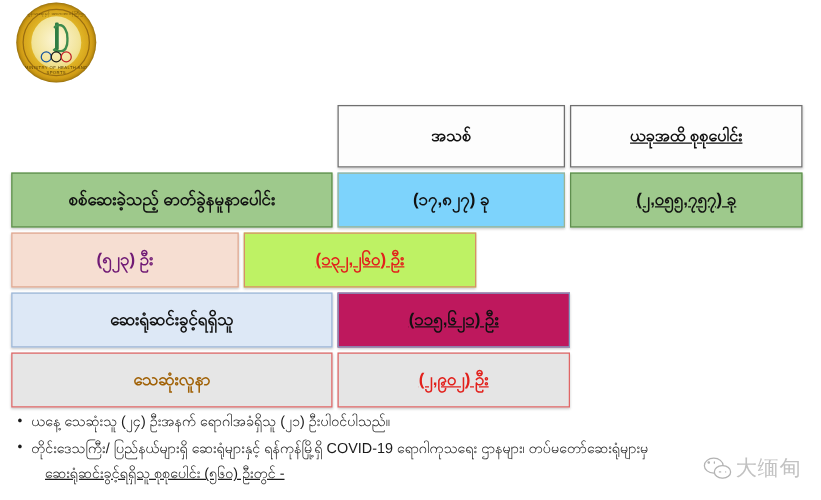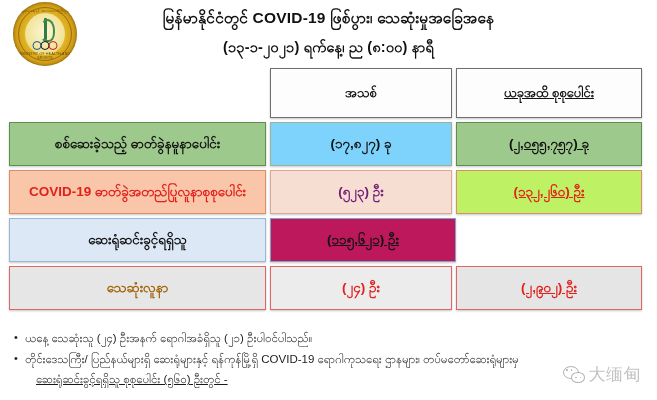--- a/index.html
+++ b/index.html
@@ -114,21 +114,21 @@
     color: #111111;
     line-height: 1.5;
     margin-top: 8px;
     letter-spacing: .2px;
   }
 
   
   .table {
     position: absolute;
     left: 0;
-    top: 66px;
+    top: 82px;
     width: 657px;
   }
   .trow {
     display: flex;
     align-items: stretch;
     gap: 4px;
     padding: 0 9px 4px 9px;
   }
   .cell {
     display: flex;
@@ -272,24 +272,20 @@
     <div class="logo-staff"></div>
     <div class="logo-snake"></div>
     <div class="logo-rings">
       <i></i>
         <i></i>
         <i></i>
     </div>
     <div class="logo-txt-bot">MINISTRY OF HEALTH AND SPORTS</div>
   </div>
 
-  <div class="titles">
-    <div class="title-main">မြန်မာနိုင်ငံတွင် COVID-19 ဖြစ်ပွား၊ သေဆုံးမှုအခြေအနေ</div>
-    <div class="title-sub">(၁၃-၁-၂၀၂၁) ရက်နေ့၊ ည (၈:၀၀) နာရီ</div>
-  </div>
 </div>
 
 <div class="table">
 
   <div class="trow head-row">
     <div class="cell c-label"></div>
     <div class="cell c-new">
       <div>
         <div>အသစ်</div>
       </div>
@@ -297,33 +293,31 @@
     <div class="cell c-total">ယခုအထိ စုစုပေါင်း</div>
   </div>
 
   <div class="trow body-row r1">
     <div class="cell c-label">စစ်ဆေးခဲ့သည့် ဓာတ်ခွဲနမူနာပေါင်း</div>
     <div class="cell c-new">(၁၇,၈၂၇) ခု</div>
     <div class="cell c-total">(၂,၀၅၅,၇၅၇) ခု</div>
   </div>
 
   <div class="trow body-row r2">
-    <div class="cell c-label">COVID-19 ဓာတ်ခွဲအတည်ပြုလူနာစုစုပေါင်း</div>
     <div class="cell c-new">(၅၂၃) ဦး</div>
     <div class="cell c-total">(၁၃၂,၂၆၀) ဦး</div>
   </div>
 
   <div class="trow body-row r3">
     <div class="cell c-label">ဆေးရုံဆင်းခွင့်ရရှိသူ</div>
     <div class="cell c-total">(၁၁၅,၆၂၁) ဦး</div>
   </div>
 
   <div class="trow body-row r4">
     <div class="cell c-label">သေဆုံးလူနာ</div>
-    <div class="cell c-new">(၂၄) ဦး</div>
     <div class="cell c-total">(၂,၉၀၂) ဦး</div>
   </div>
 
 </div>
 
 <div class="notes">
 
   <div class="note">
     <span class="bullet">•</span>
     <span class="note-text">ယနေ့ သေဆုံးသူ (၂၄) ဦးအနက် ရောဂါအခံရှိသူ (၂၁) ဦးပါဝင်ပါသည်။</span>

